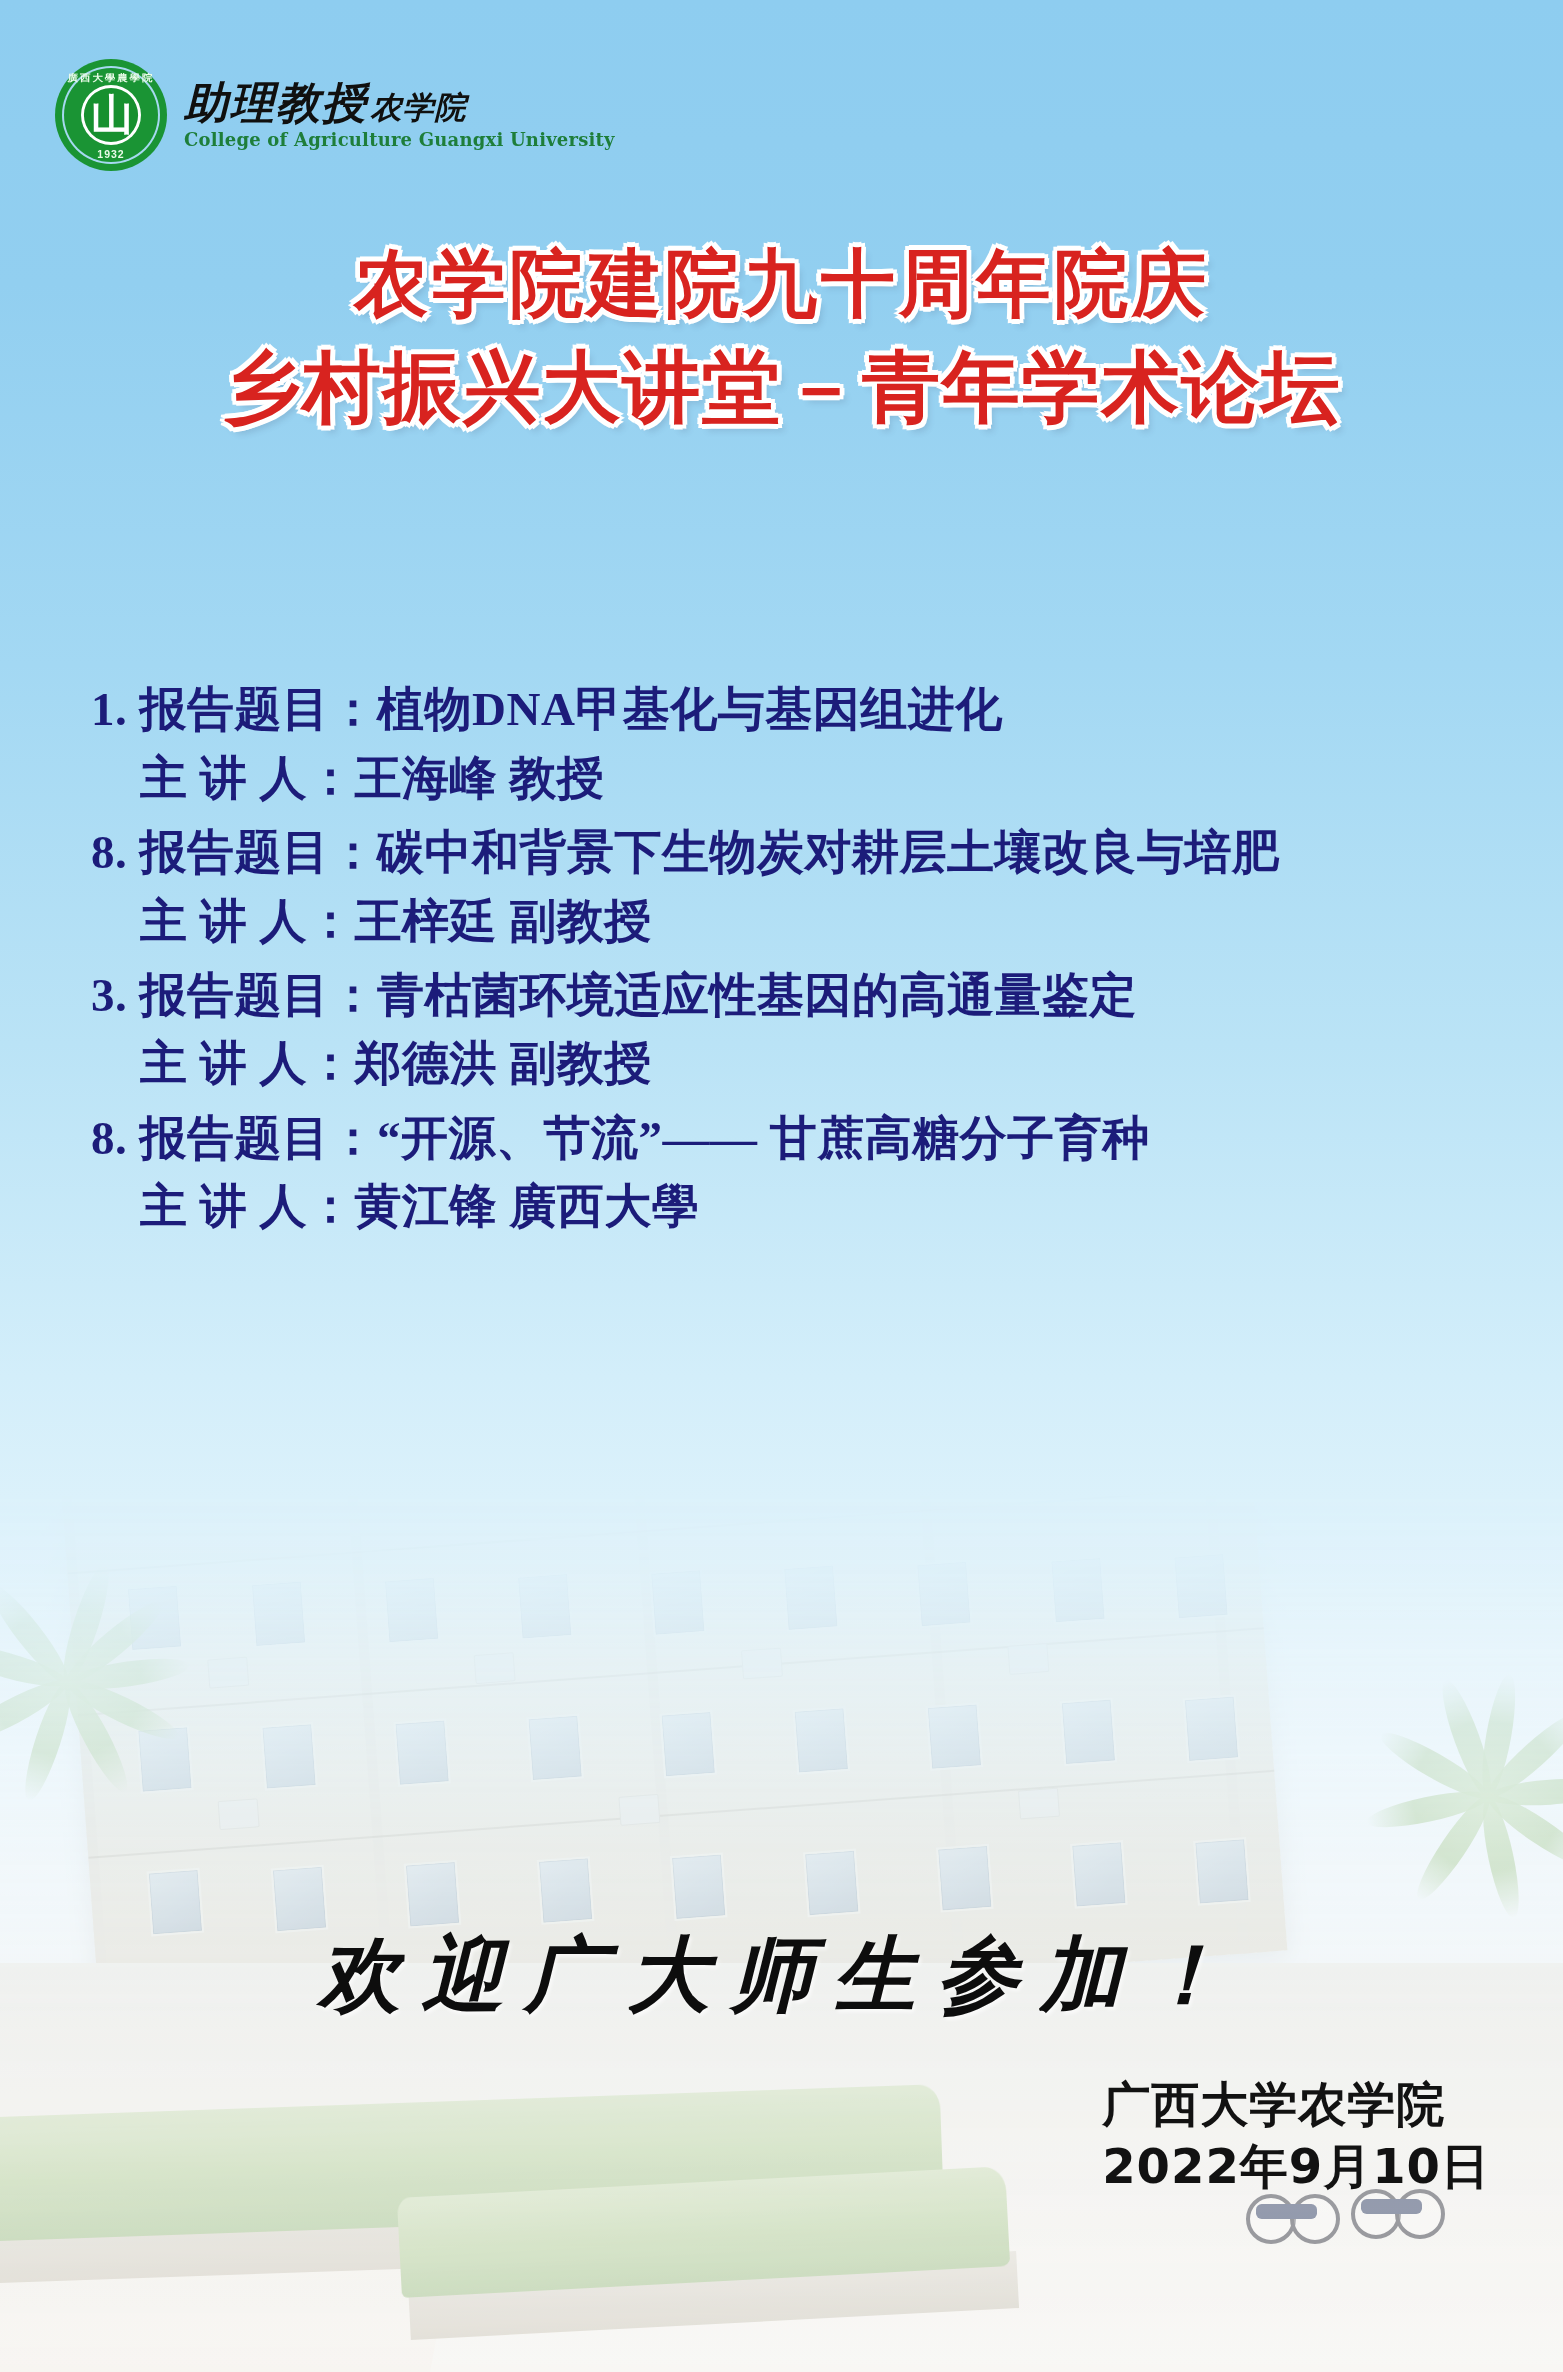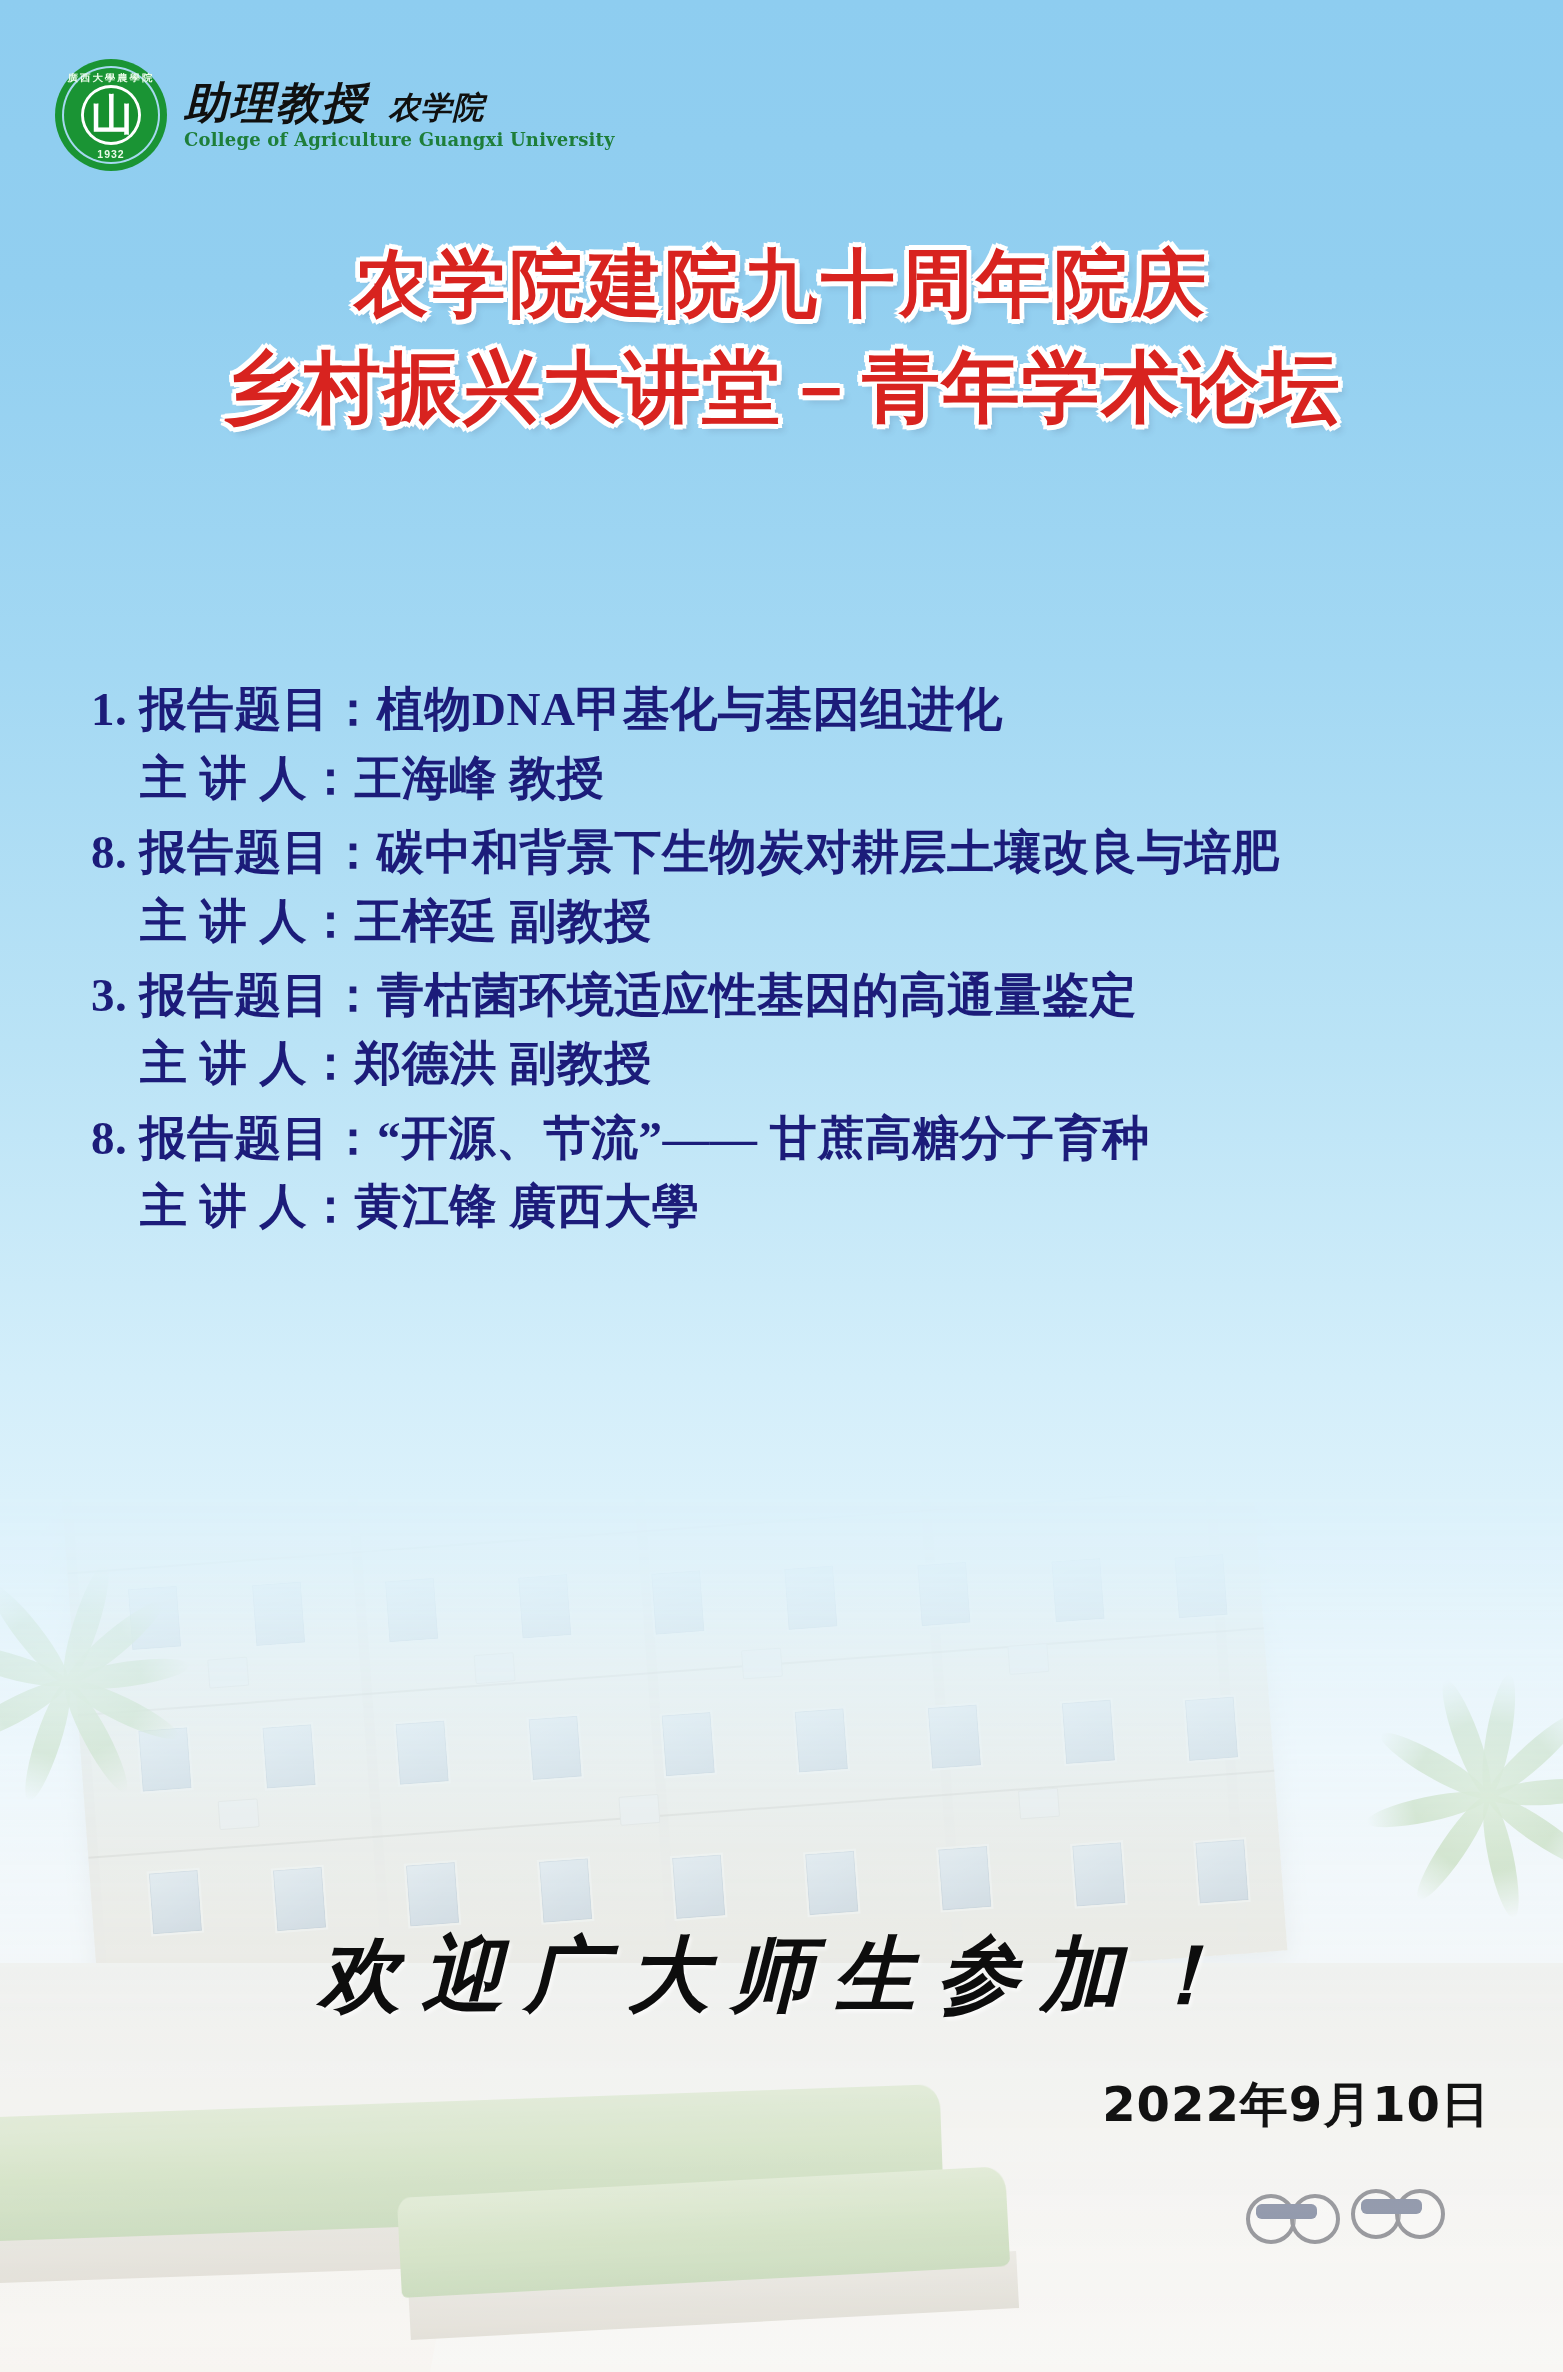--- a/index.html
+++ b/index.html
@@ -107,21 +107,21 @@
   .seal .year{
     position:absolute;left:0;right:0;bottom:11.4px;text-align:center;
     color:#eafbe9;font-size:10.5px;font-weight:700;letter-spacing:1px;
   }
   .wordmark{display:flex;flex-direction:column;justify-content:center;}
   .wm-cn{
     font-family:"DejaVu Serif","Liberation Serif",serif;
     font-size:44px;line-height:1.04;color:#10100f;font-weight:700;
     font-style:italic;letter-spacing:1.9px;white-space:nowrap;
   }
-  .wm-cn .small{font-size:31px;letter-spacing:1px;margin-left:21px;}
+  .wm-cn .small{font-size:31px;letter-spacing:1px;margin-left:3px;}
   .wm-en{
     font-family:"DejaVu Serif","Liberation Serif",serif;
     font-size:18px;font-weight:700;color:#1e7e3a;letter-spacing:0.2px;
     margin-top:3.8px;white-space:nowrap;
   }
 
   
   .titles{position:absolute;left:0;right:0;top:202px;text-align:center;}
   .rtitle{
     font-family:"DejaVu Sans","Liberation Sans",sans-serif;
@@ -315,17 +315,18 @@
     <div class="item">
       <div class="line-title">8. 报告题目：“开源、节流”—— 甘蔗高糖分子育种</div>
       <div class="line-speaker">主 讲 人：黄江锋  廣西大學</div>
     </div>
   </div>
 
 
   <div class="welcome">欢迎广大师生参加！</div>
 
   <div class="signature">
+    <div class="sig-line">广西大学农学院</div>
     <div class="sig-line">2022年9月10日</div>
   </div>
 
 </div>
 
 
 </body></html>

